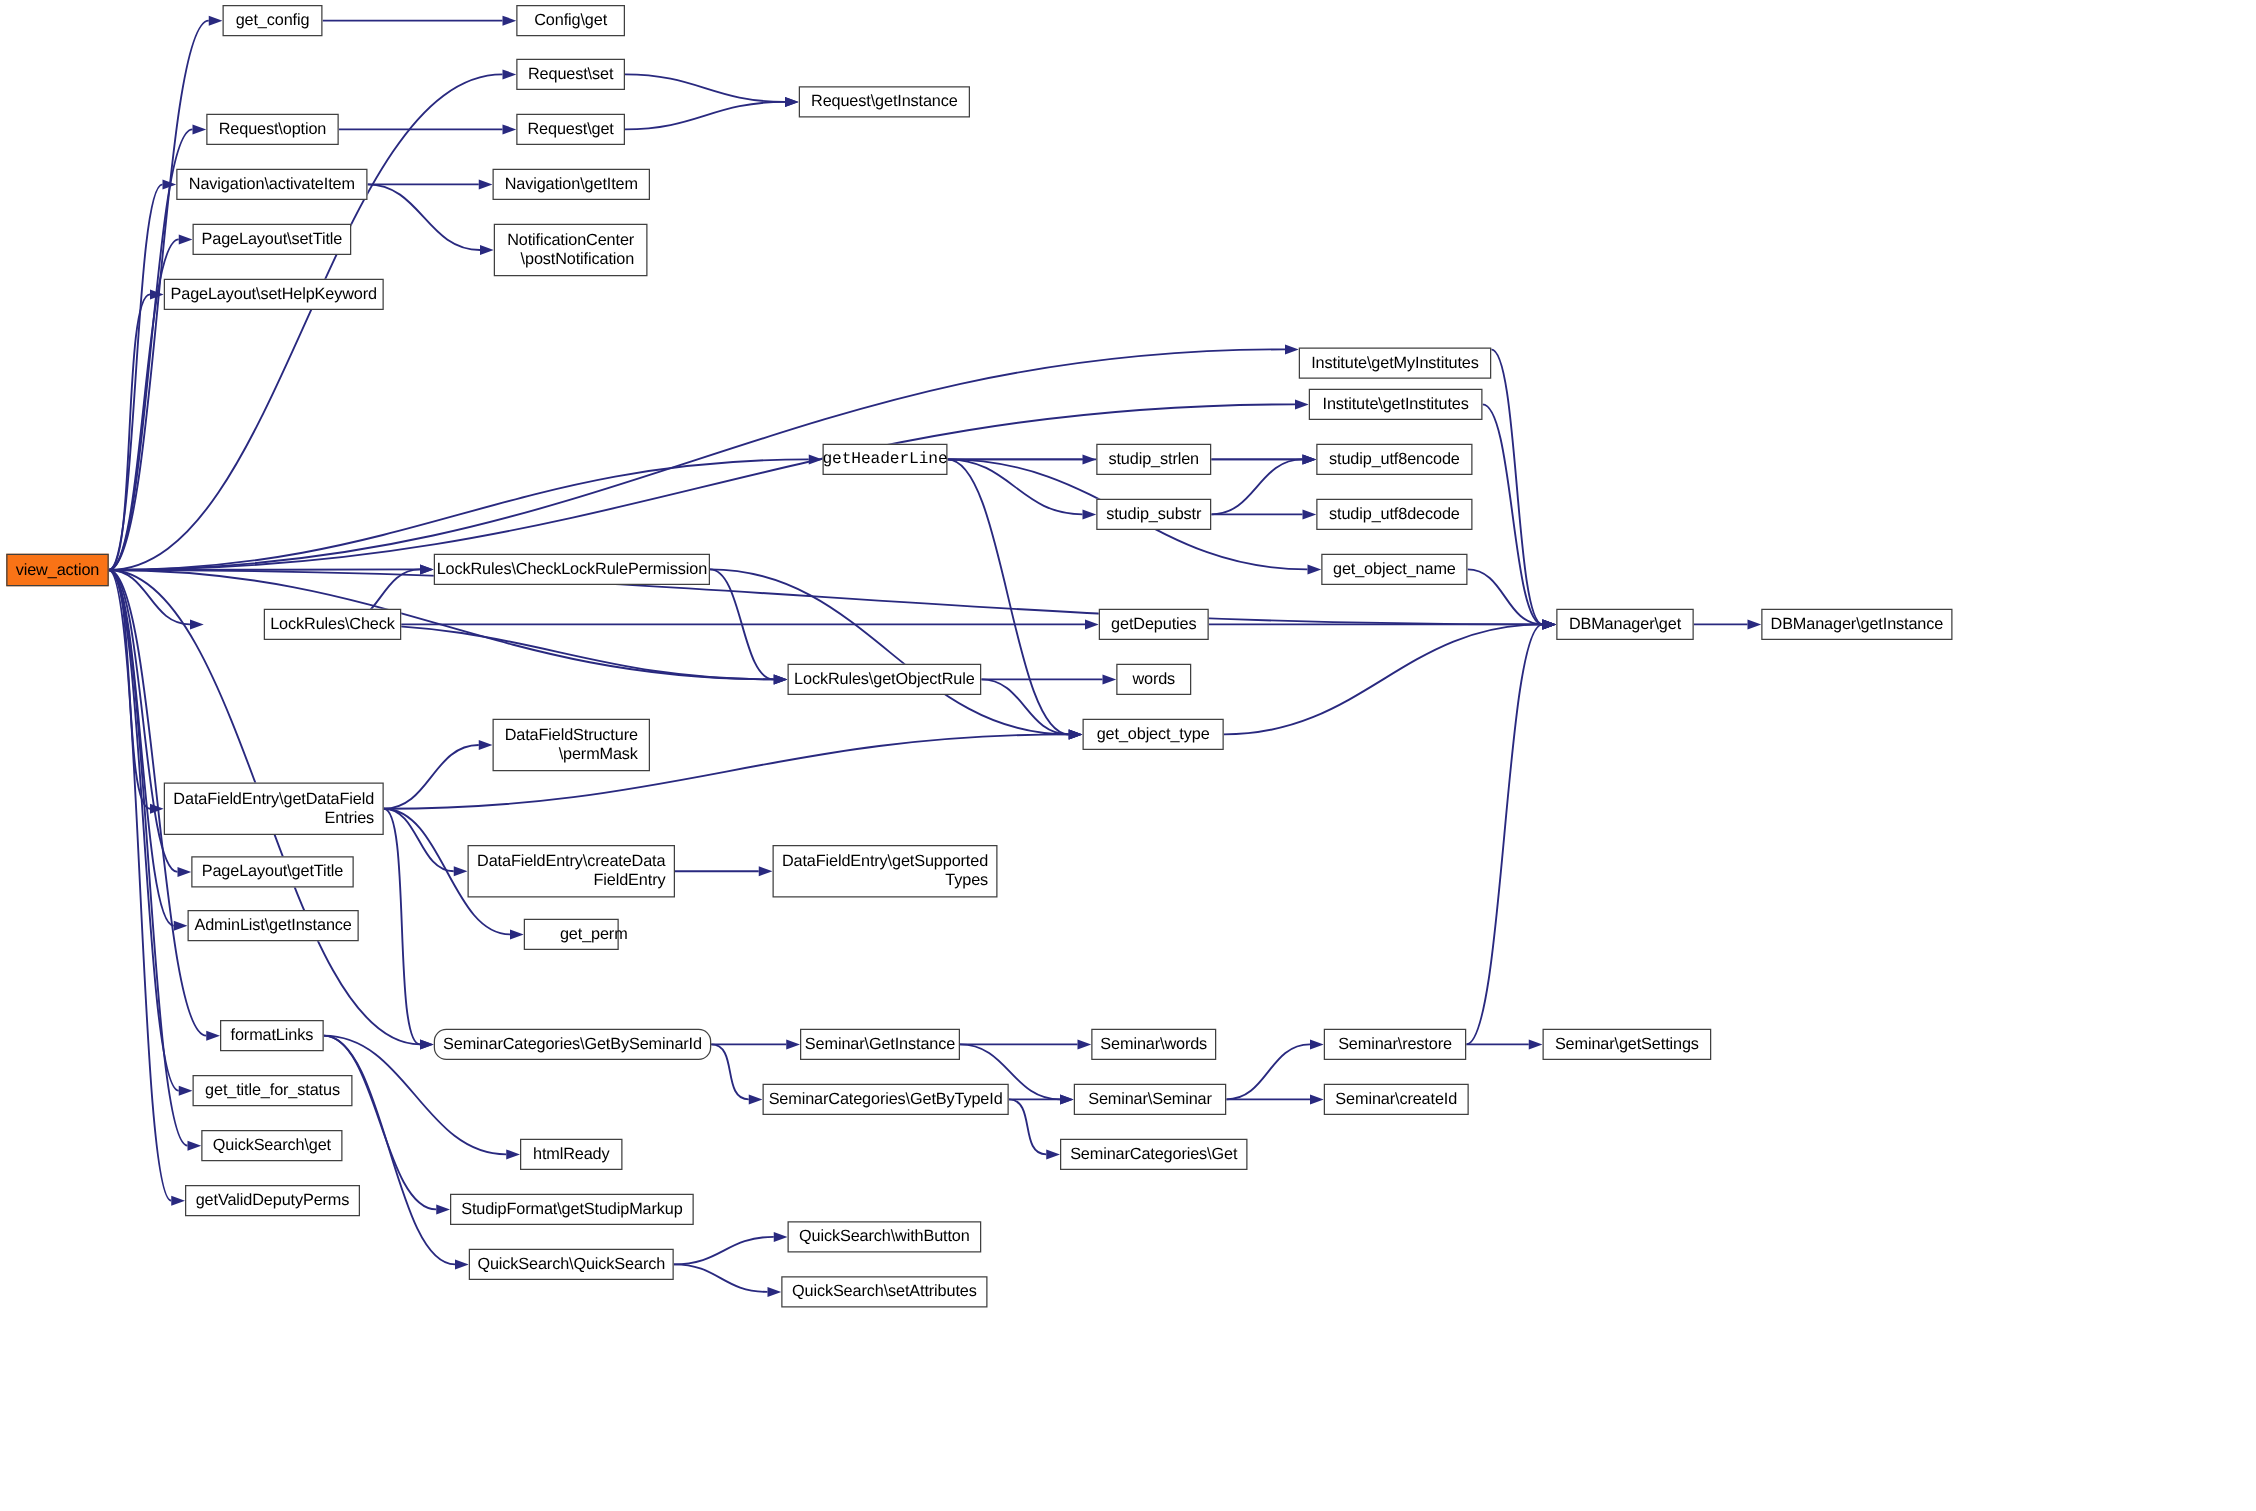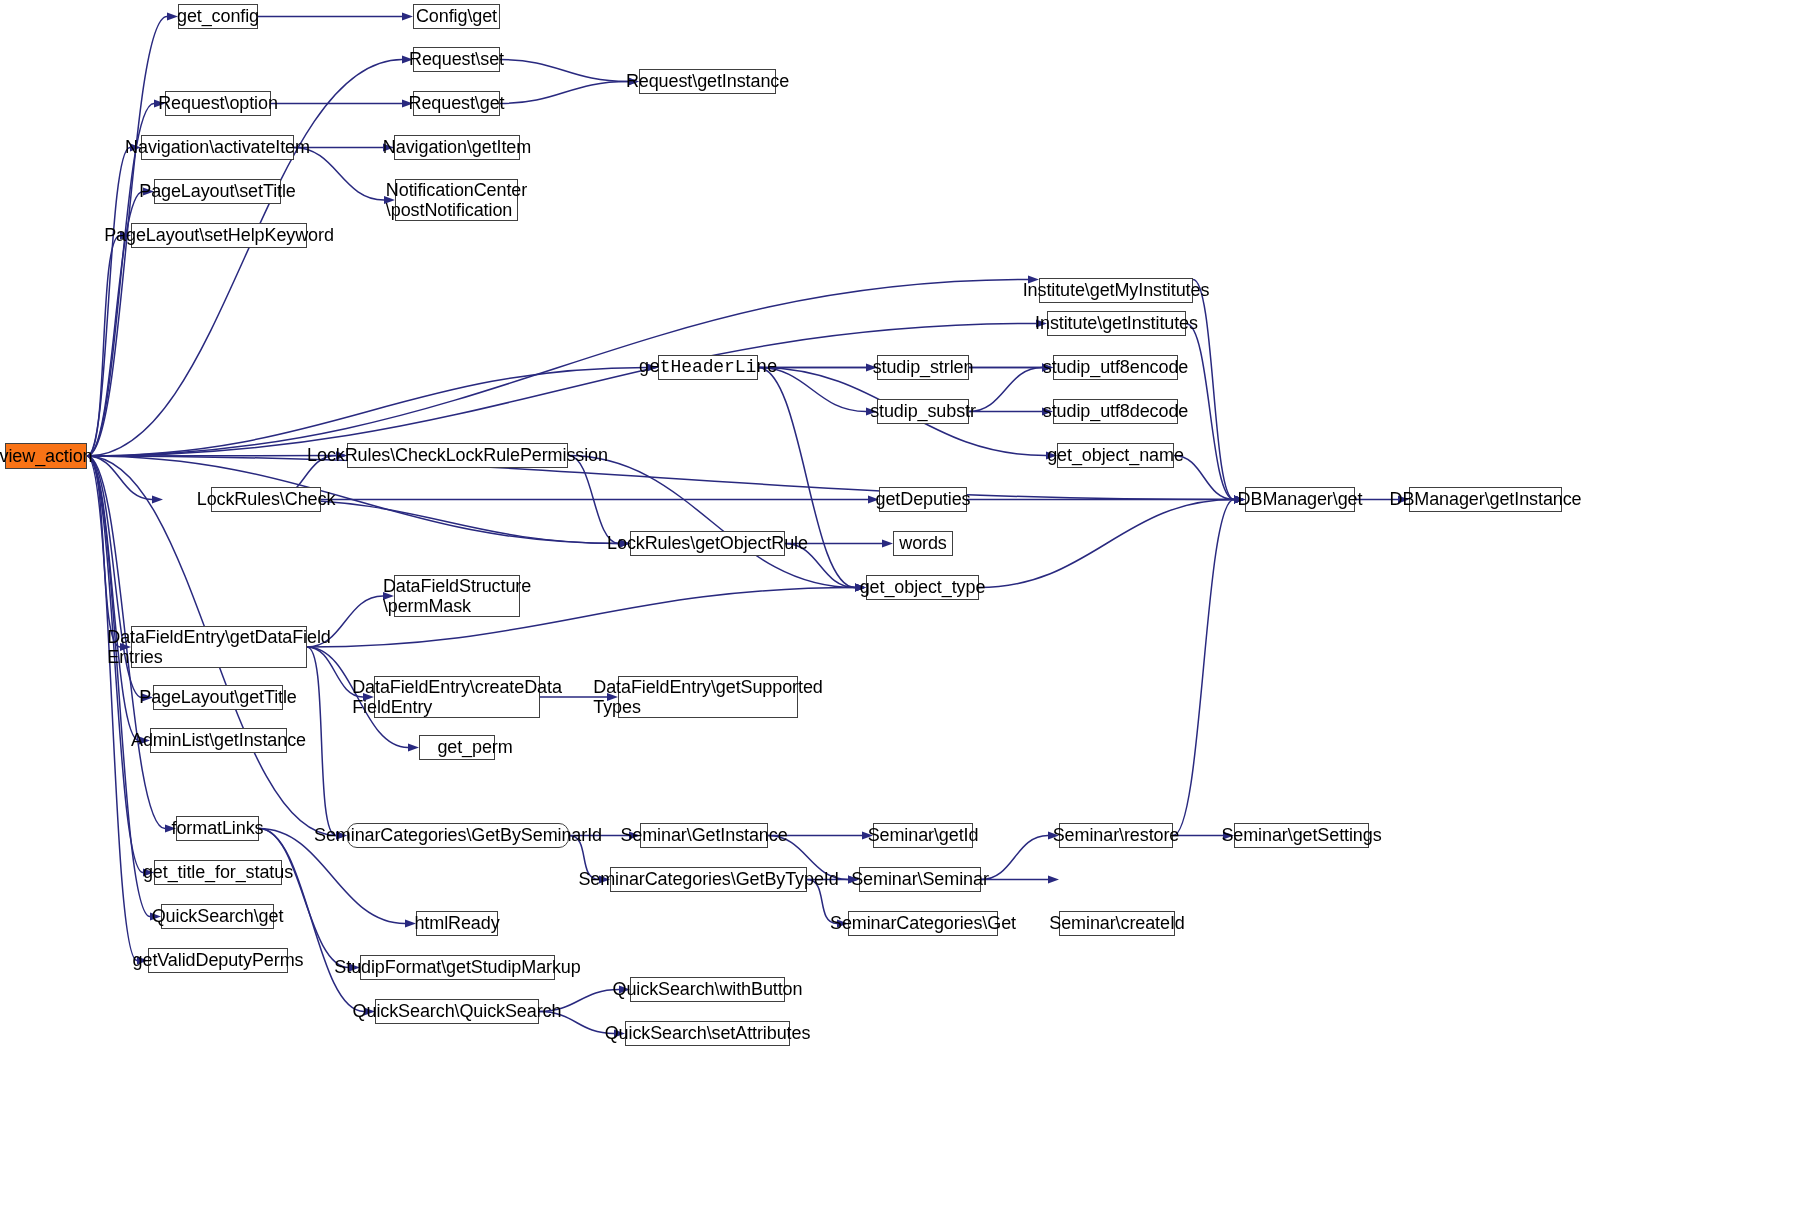--- a/index.html
+++ b/index.html
@@ -21,26 +21,26 @@
     width: 1805px;
     height: 1209px;
     overflow: visible;
   }
   .node {
     position: absolute;
     box-sizing: border-box;
     border: 1.6px solid #404040;
     background: #ffffff;
     color: #000000;
-    font-size: 18px;
+    font-size: 13px;
     line-height: 1.12;
     display: flex;
     align-items: center;
     justify-content: center;
-    text-align: left;
+    text-align: right;
     white-space: pre;
     letter-spacing: -0.1px;
     z-index: 5;
   }
   .node.highlight {
     background: #f97316;
     border-color: #404040;
   }
   .edge-path {
     fill: none;
@@ -233,27 +233,27 @@
       <div class="node" style="left: 374px; top: 676px; width: 166px; height: 42px;">DataFieldEntry\createData
 FieldEntry</div>
       <div class="node" style="left: 618px; top: 676px; width: 180px; height: 42px;">DataFieldEntry\getSupported
 Types</div>
       <div class="node" style="left: 153px; top: 685px; width: 130px; height: 25px;">PageLayout\getTitle</div>
       <div class="node" style="left: 419px; top: 735px; width: 76px; height: 25px; padding-left: 36px;">get_perm</div>
       <div class="node" style="left: 150px; top: 728px; width: 137px; height: 25px;">AdminList\getInstance</div>
       <div class="node" style="left: 176px; top: 816px; width: 83px; height: 25px;">formatLinks</div>
       <div class="node" style="left: 347px; top: 823px; width: 222px; height: 25px; border-radius: 10px;">SeminarCategories\GetBySeminarId</div>
       <div class="node" style="left: 640px; top: 823px; width: 128px; height: 25px;">Seminar\GetInstance</div>
-      <div class="node" style="left: 873px; top: 823px; width: 100px; height: 25px;">Seminar\getId</div>
+      <div class="node" style="left: 873px; top: 823px; width: 100px; height: 25px;">Seminar\words</div>
       <div class="node" style="left: 1059px; top: 823px; width: 114px; height: 25px;">Seminar\restore</div>
       <div class="node" style="left: 1234px; top: 823px; width: 135px; height: 25px;">Seminar\getSettings</div>
       <div class="node" style="left: 154px; top: 860px; width: 128px; height: 25px;">get_title_for_status</div>
       <div class="node" style="left: 610px; top: 867px; width: 197px; height: 25px;">SeminarCategories\GetByTypeId</div>
       <div class="node" style="left: 859px; top: 867px; width: 122px; height: 25px;">Seminar\Seminar</div>
-      <div class="node" style="left: 1059px; top: 867px; width: 116px; height: 25px; margin-top: 44px;">Seminar\createId</div>
+      <div class="node" style="left: 1059px; top: 867px; width: 116px; height: 25px;">Seminar\createId</div>
       <div class="node" style="left: 161px; top: 904px; width: 113px; height: 25px;">QuickSearch\get</div>
       <div class="node" style="left: 416px; top: 911px; width: 82px; height: 25px;">htmlReady</div>
       <div class="node" style="left: 848px; top: 911px; width: 150px; height: 25px;">SeminarCategories\Get</div>
       <div class="node" style="left: 148px; top: 948px; width: 140px; height: 25px;">getValidDeputyPerms</div>
       <div class="node" style="left: 360px; top: 955px; width: 195px; height: 25px;">StudipFormat\getStudipMarkup</div>
       <div class="node" style="left: 630px; top: 977px; width: 155px; height: 25px;">QuickSearch\withButton</div>
       <div class="node" style="left: 375px; top: 999px; width: 164px; height: 25px;">QuickSearch\QuickSearch</div>
       <div class="node" style="left: 625px; top: 1021px; width: 165px; height: 25px;">QuickSearch\setAttributes</div>
     </div>
 </div>

